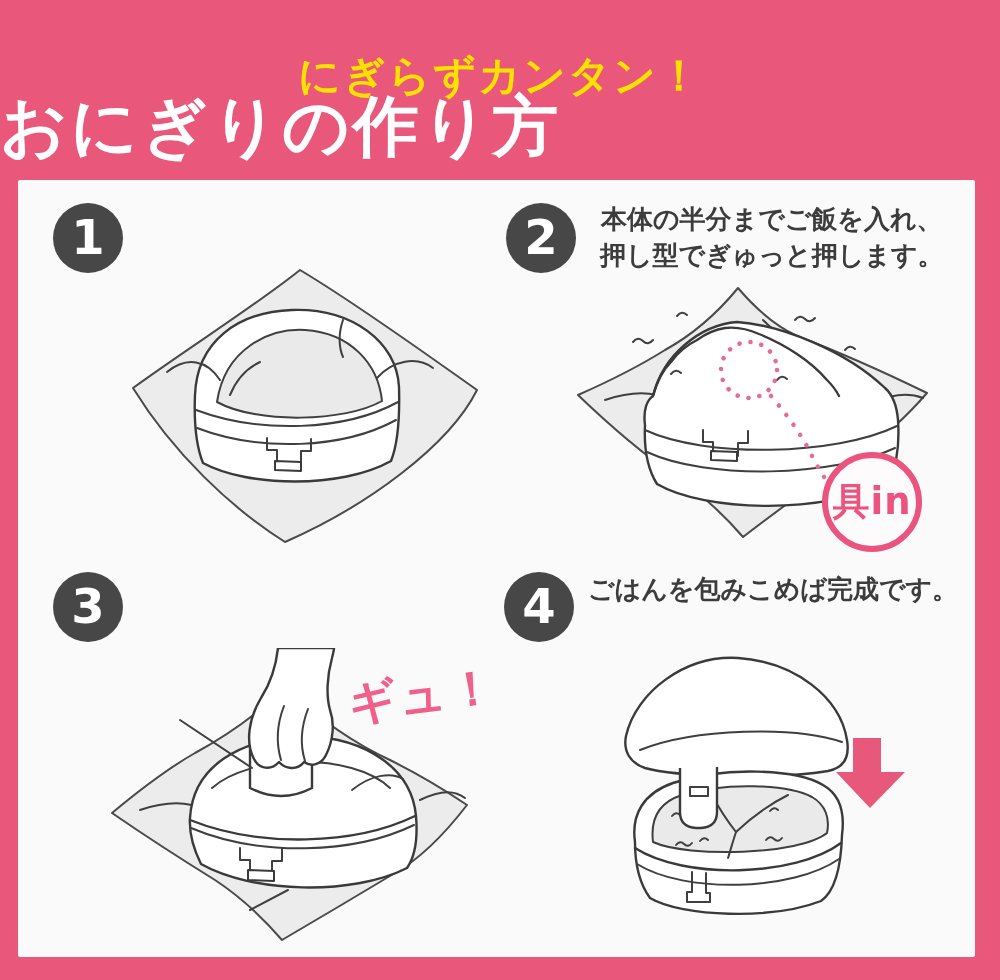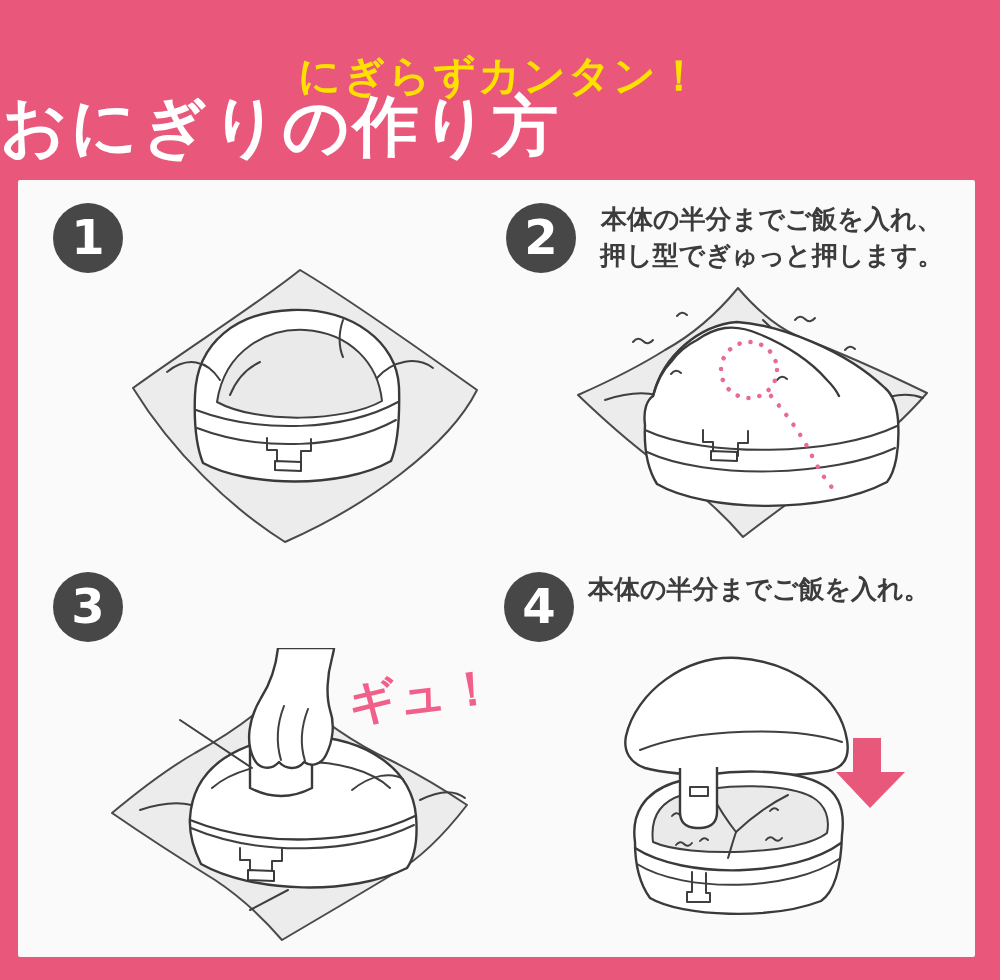--- a/index.html
+++ b/index.html
@@ -46,21 +46,21 @@
   <div class="badge" style="left:53px;top:572px;">3</div>
   <div class="badge" style="left:504px;top:572px;">4</div>
 
   <div class="step-text" style="left:600px;top:201px;text-align:center;">
     <div>本体の半分までご飯を入れ、</div>
     <div>押し型でぎゅっと押します。</div>
   </div>
   <div class="step-text" style="left:142px;top:571px;">
   </div>
   <div class="step-text" style="left:588px;top:571px;">
-    <div>本体の半分までご飯を入れ。</div>
+    <div>ごはんを包みこめば完成です。</div>
   </div>
 
   <svg style="left:105px;top:260px;" width="400" height="290" viewBox="0 0 400 290">
     <path class="wrapfill" d="M195,10 C252,44 318,92 372,130 C344,186 262,246 180,282 C126,248 68,193 28,128 C86,86 150,46 195,10 Z"></path>
     <path class="whitefill" d="M90,135 C92,82 132,52 187,50 C247,48 292,82 294,127 C295,162 292,186 286,201 C236,229 142,227 98,203 C91,186 89,160 90,135 Z"></path>
     <path class="greyfill" d="M112,142 C120,88 165,68 200,70 C245,73 273,103 277,141 C240,162 152,164 112,142 Z"></path>
     <path class="ln" d="M91,150 C155,174 240,171 293,142"></path>
     <path class="ln" d="M92,168 C155,192 238,189 291,160"></path>
     <path class="ln" d="M162,178 L162,190 L172,190 L172,205 L196,206 L196,191 L206,191 L206,179"></path>
     <path class="whitefill" style="stroke-width:2" d="M170,201 L196,202 L196,211 L170,210 Z"></path>
@@ -84,20 +84,21 @@
     <path class="ln" d="M88,62 q5,-6 10,-1 q5,5 10,-1"></path>
     <path class="ln" d="M132,36 q5,-6 10,-1"></path>
     <path class="ln" d="M250,40 q5,-6 10,-1 q5,5 10,-1"></path>
     <path class="ln" d="M300,70 q5,-6 10,-1"></path>
     <path class="ln" d="M126,94 q5,-6 10,-1"></path>
     <path class="ln" d="M232,100 q5,-6 10,-1"></path>
     <circle class="pinkdot" cx="204" cy="90" r="28" stroke-dasharray="0.1 11"></circle>
     <path class="pinkdot" d="M226,116 Q255,150 268,178 Q278,198 291,212" stroke-dasharray="0.1 12"></path>
   </svg>
 
+  <div class="filling-badge">具in</div>
 
   <svg style="left:100px;top:648px;" width="400" height="310" viewBox="0 0 400 310">
     <path class="wrapfill" d="M185,40 Q238,88 290,112 Q330,132 367,157 Q330,205 295,225 Q240,258 182,292 Q150,255 115,232 Q60,198 12,165 Q60,125 95,105 Q145,78 185,40 Z"></path>
     <path class="ln" d="M40,162 C70,152 90,154 105,162"></path>
     <path class="ln" d="M320,152 C340,142 355,142 365,150"></path>
     <path class="ln" d="M150,262 l38,-20"></path>
     <path class="whitefill" d="M90,170 C93,118 140,90 205,88 C268,90 312,122 316,168 C318,192 314,210 307,220 C252,248 152,245 101,216 C93,200 89,185 90,170 Z"></path>
     <path class="ln" d="M112,140 C150,106 252,104 290,140"></path>
     <path class="ln" d="M252,142 C272,126 292,124 303,131"></path>
     <path class="ln22" d="M90,172 C160,200 255,197 315,168"></path>

